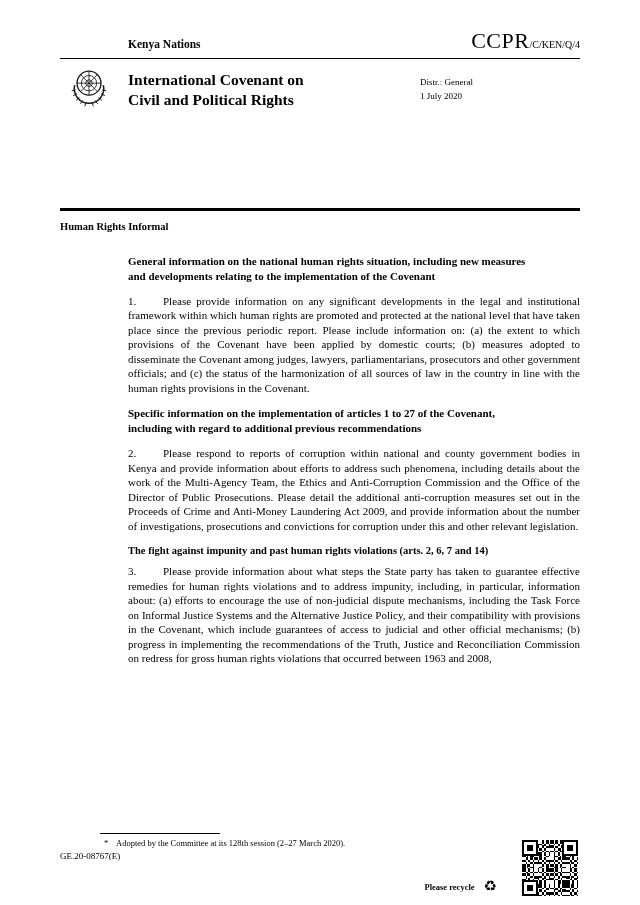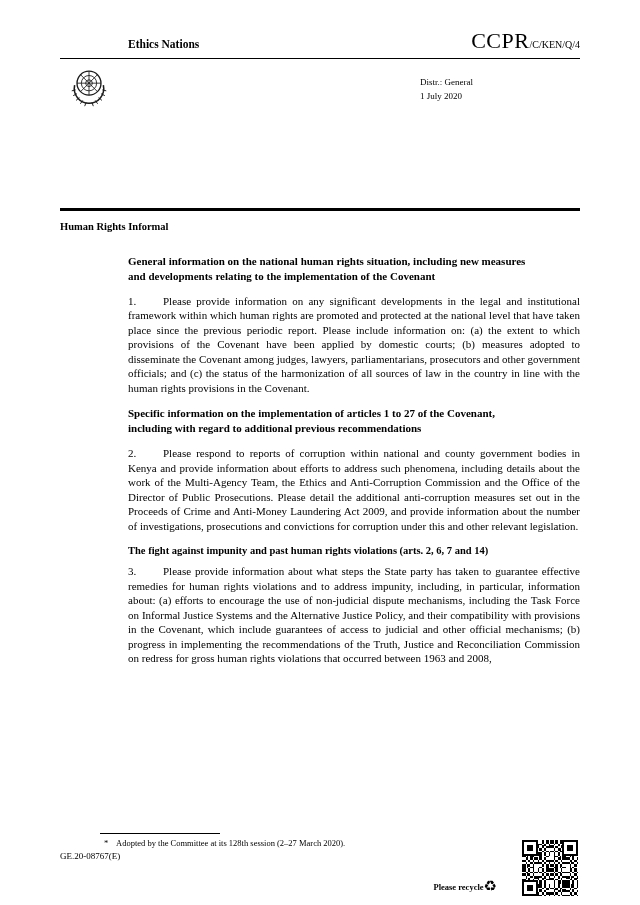--- a/index.html
+++ b/index.html
@@ -44,21 +44,21 @@
   .barcode-bars{
     height:20px;
     background:repeating-linear-gradient(90deg,
       #000 0 2px,#fff 2px 3px,
       #000 3px 4px,#fff 4px 7px,
       #000 7px 8px,#fff 8px 9px,
       #000 9px 12px,#fff 12px 13px,
       #000 13px 14px,#fff 14px 16px);
   }
   .barcode-text{font-family:"DejaVu Sans Mono", monospace;font-size:7.5px;letter-spacing:3px;text-align:center;margin-top:1px;white-space:nowrap;}
-  .recycle{position:absolute;right:143px;top:879px;display:flex;align-items:center;gap:0;}
+  .recycle{position:absolute;right:143px;top:879px;display:flex;align-items:center;gap:9px;}
   .recycle-label{font-size:8.5px;font-weight:bold;}
   .recycle-icon{font-size:15px;line-height:1;font-family:"DejaVu Sans", sans-serif;}
   .qr{
     position:absolute;right:62px;top:840px;width:56px;height:56px;
     background:
       repeating-conic-gradient(#000 0% 25%, #fff 0% 50%),
       repeating-conic-gradient(#000 0% 25%, #fff 0% 50%);
     background-size:8px 8px, 11px 11px;
     background-blend-mode:difference;
   }
@@ -66,39 +66,43 @@
   .finder::after{content:"";position:absolute;left:3px;top:3px;width:6px;height:6px;background:#000;}
   .finder.tl{left:0;top:0;}
   .finder.tr{right:0;top:0;}
   .finder.bl{left:0;bottom:0;}
 </style>
 </head>
 <body>
 
 <div class="page">
 
-  <div class="org-name">Ethics Nations</div>
+  <div class="org-name">Kenya Nations</div>
 
   <div class="doc-symbol"><span class="sym-main">CCPR</span><span class="sym-suffix">/C/KEN/Q/4</span></div>
 
   <div class="rule-thin"></div>
 
   <div class="emblem">
     <svg viewBox="0 0 48 48" width="46" height="46" aria-hidden="true">
       <g fill="none" stroke="#1a1a1a">
         <circle cx="24" cy="20" r="12.5" stroke-width="1.4"></circle>
         <circle cx="24" cy="20" r="8" stroke-width="0.9"></circle>
         <circle cx="24" cy="20" r="3.5" stroke-width="0.9"></circle>
         <path d="M11.5 20 H36.5 M24 7.5 V32.5 M15.2 11.2 L32.8 28.8 M32.8 11.2 L15.2 28.8" stroke-width="0.9"></path>
         <path d="M9 22 C7 32 14 41 24 41 C34 41 41 32 39 22" stroke-width="1.6"></path>
         <path d="M10 27 l-4 1 M11.5 31 l-4 2 M14 35 l-3.5 3 M17.5 38 l-2.5 3.5 M21 40 l-1.5 4 M38 27 l4 1 M36.5 31 l4 2 M34 35 l3.5 3 M30.5 38 l2.5 3.5 M27 40 l1.5 4" stroke-width="1"></path>
       </g>
     </svg>
   </div>
 
+  <div class="covenant">
+    <div>International Covenant on</div>
+    <div>Civil and Political Rights</div>
+  </div>
 
   <div class="info info-a">
     <div>Distr.: General</div>
     <div>1 July 2020</div>
   </div>
 
 
   <div class="rule-thick"></div>
 
   <div class="committee">Human Rights Informal</div>

